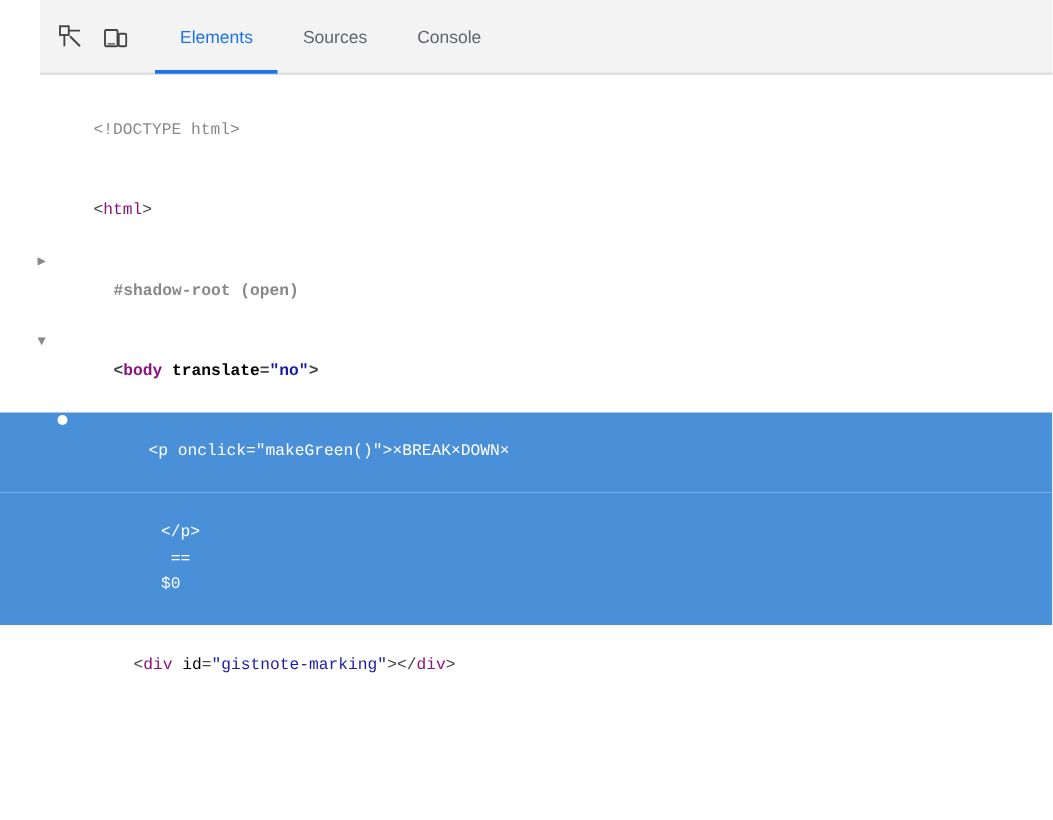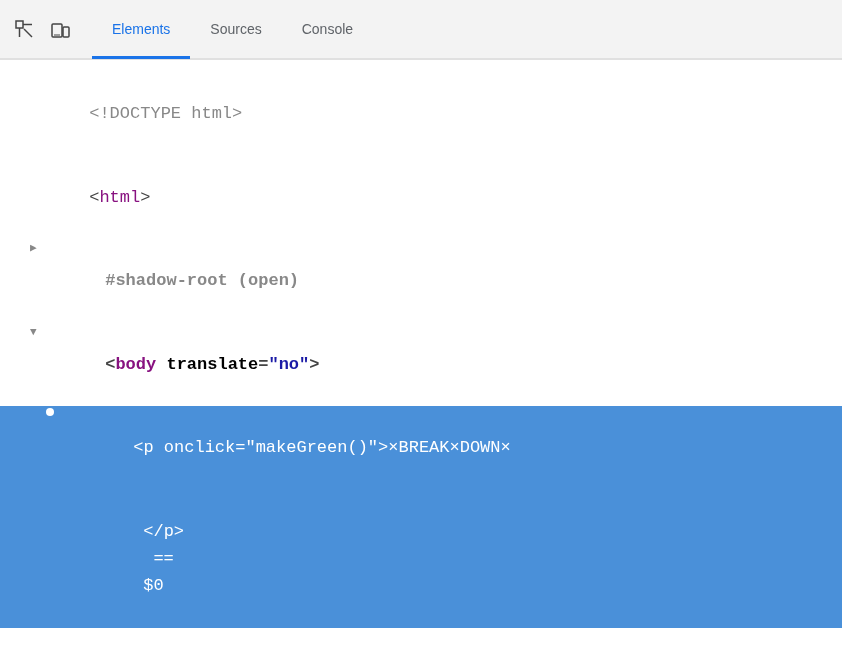--- a/index.html
+++ b/index.html
@@ -13,20 +13,21 @@
     }
 
     
     .toolbar {
       display: flex;
       align-items: center;
       border-bottom: 2px solid #e0e0e0;
       background: #f3f3f3;
       height: 60px;
       padding: 0 8px;
+      margin-left: 32px;
     }
 
     .toolbar-icons {
       display: flex;
       align-items: center;
       gap: 4px;
       margin-right: 16px;
     }
 
     .icon-btn {
@@ -70,21 +71,21 @@
     .tab.active {
       color: #1a73e8;
       border-bottom: 3px solid #1a73e8;
       font-weight: 500;
     }
 
     
     .code-panel {
       background: #ffffff;
       padding: 12px 0;
-      font-size: 17px;
+      font-size: 13px;
       line-height: 1.6;
       overflow: auto;
       height: calc(656px - 60px);
     }
 
     .code-line {
       display: flex;
       align-items: flex-start;
       padding: 1px 0 1px 0;
       white-space: pre;

